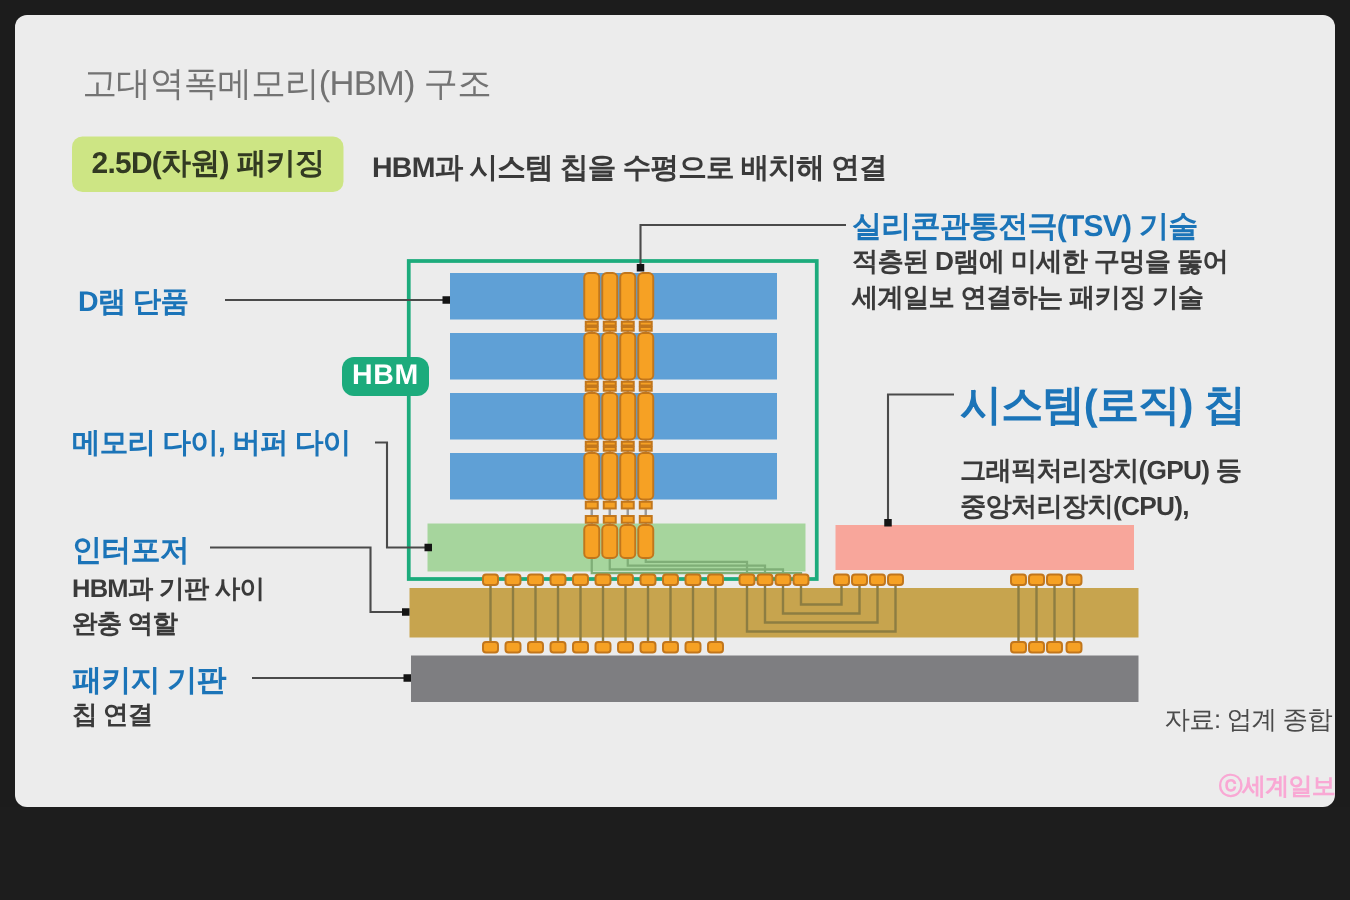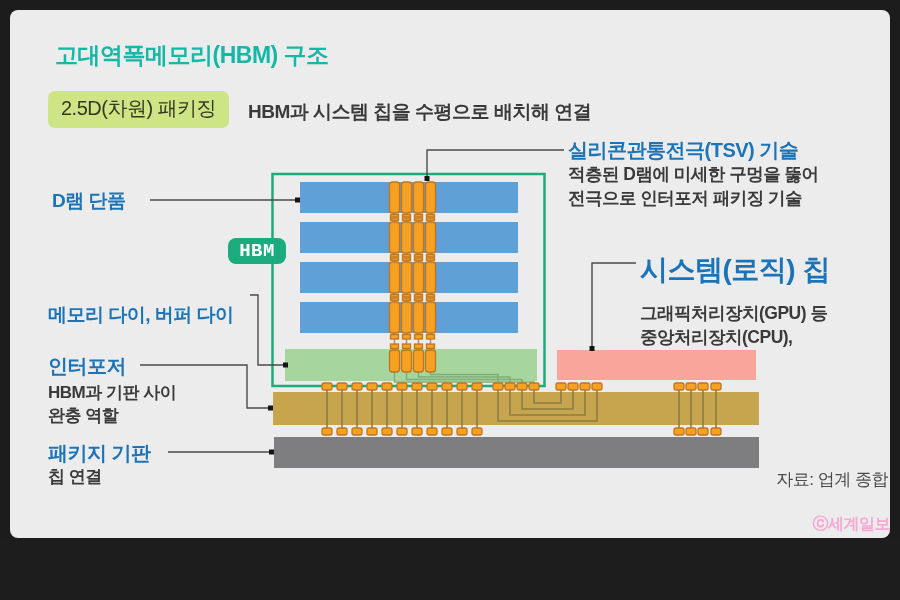--- a/index.html
+++ b/index.html
@@ -8,35 +8,35 @@
     background:var(--outer-bg,#1c1c1c);
     width:900px;height:600px;overflow:hidden;
   }
   #stage{position:relative;width:900px;height:600px;background:var(--outer-bg,#1c1c1c);}
   #panel{
     position:absolute;left:10px;top:10px;width:880px;height:528px;
     background:var(--panel-bg,#ececec);border-radius:8px;
   }
   #diagram{position:absolute;left:0;top:0;width:900px;height:600px;}
   .abs{position:absolute;white-space:nowrap;}
-  .title{left:55px;top:40px;font-size:23px;font-weight:700;color:#14b8a6;letter-spacing:-0.5px;}
+  .title{left:55px;top:40px;font-size:23px;font-weight:400;color:#737373;letter-spacing:-0.5px;}
   .badge{
     left:48px;top:91px;background:var(--badge-bg,#cde584);border-radius:7px;
-    padding:4px 13px 6px 13px;font-size:20px;font-weight:400;color:#323a22;letter-spacing:-0.5px;text-align:right;
+    padding:4px 13px 6px 13px;font-size:20px;font-weight:700;color:#323a22;letter-spacing:-0.5px;text-align:right;
   }
   .subtitle{left:248px;top:99px;font-size:19px;font-weight:600;color:var(--text-dark,#3a3a3a);letter-spacing:-0.5px;}
   .blab{color:var(--accent-blue,#1b74b8);font-weight:700;letter-spacing:-0.5px;}
   .dlab{color:var(--text-dark,#3a3a3a);font-weight:700;letter-spacing:-0.5px;}
   .lab-dram{left:52px;top:188px;font-size:19px;}
   .hbm-tag{
     left:228px;top:238px;width:58px;height:26px;background:var(--hbm-green,#1cab7c);
     border-radius:8px;color:#fff;font-weight:700;font-size:19px;
-    display:flex;align-items:center;justify-content:center;letter-spacing:0.5px;font-family:Liberation Mono, monospace;
-  }
-  .lab-memdie{left:48px;top:282px;font-size:19px;margin-top:20px;}
+    display:flex;align-items:center;justify-content:center;letter-spacing:0.5px;
+  }
+  .lab-memdie{left:48px;top:282px;font-size:19px;}
   .lab-memdie-d{left:48px;top:307px;font-size:17px;}
   .lab-itp{left:48px;top:353px;font-size:20px;}
   .lab-itp-d1{left:48px;top:381px;font-size:17px;}
   .lab-itp-d2{left:48px;top:404px;font-size:17px;}
   .lab-sub{left:48px;top:440px;font-size:20px;}
   .lab-sub-d{left:48px;top:465px;font-size:17px;}
   .lab-tsv{left:568px;top:137px;font-size:20px;}
   .lab-tsv-d1{left:568px;top:162px;font-size:17.5px;}
   .lab-tsv-d2{left:568px;top:186px;font-size:17.5px;}
   .lab-chip{left:640px;top:251px;font-size:28px;}
@@ -253,21 +253,21 @@
 
   <div class="abs blab lab-itp">인터포저</div>
   <div class="abs dlab lab-itp-d1">HBM과 기판 사이</div>
   <div class="abs dlab lab-itp-d2">완충 역할</div>
 
   <div class="abs blab lab-sub">패키지 기판</div>
   <div class="abs dlab lab-sub-d">칩 연결</div>
 
   <div class="abs blab lab-tsv">실리콘관통전극(TSV) 기술</div>
   <div class="abs dlab lab-tsv-d1">적층된 D램에 미세한 구멍을 뚫어</div>
-  <div class="abs dlab lab-tsv-d2">전극으로 인터포저 패키징 기술</div>
+  <div class="abs dlab lab-tsv-d2">세계일보 연결하는 패키징 기술</div>
 
   <div class="abs blab lab-chip">시스템(로직) 칩</div>
   <div class="abs dlab lab-chip-d1">중앙처리장치(CPU),</div>
   <div class="abs dlab lab-chip-d2">그래픽처리장치(GPU) 등</div>
 
   <div class="abs source">자료: 업계 종합</div>
   <div class="abs credit">ⓒ세계일보</div>
 
   <div id="caption-bar">
     

